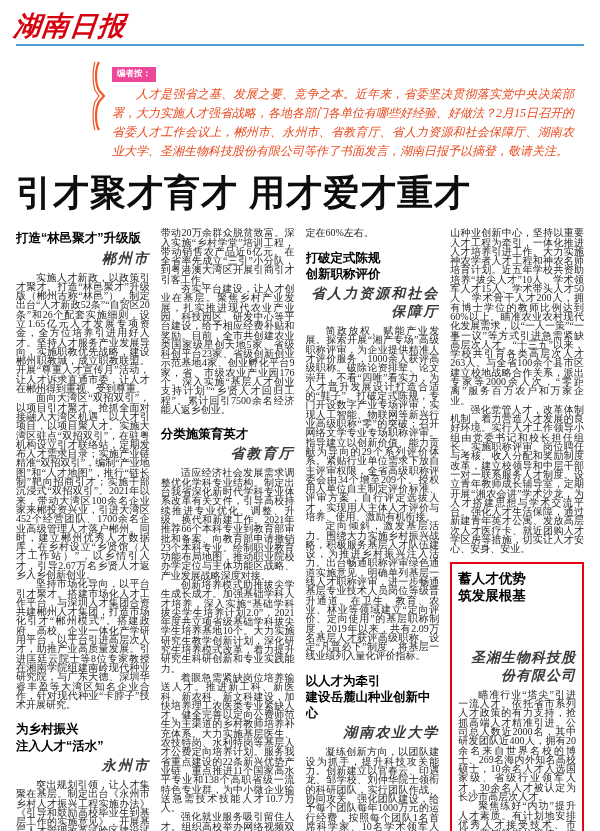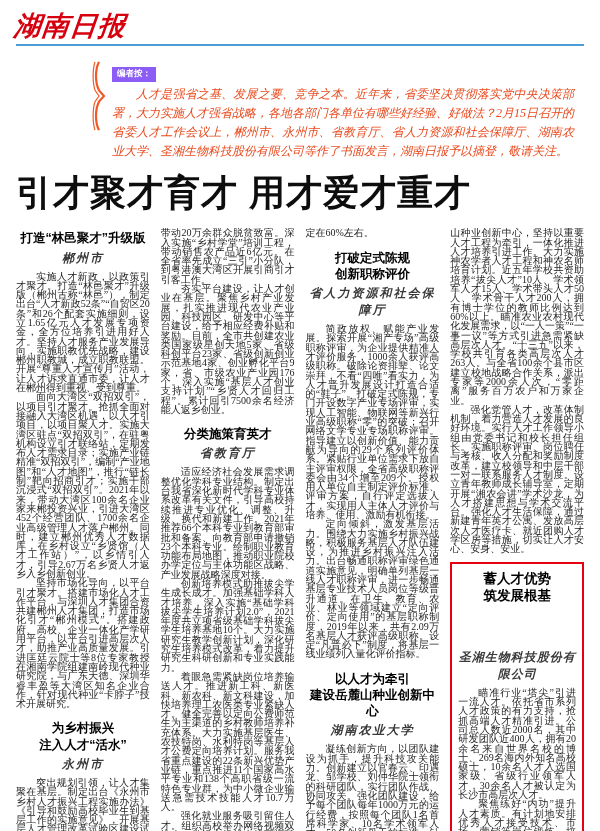--- a/index.html
+++ b/index.html
@@ -29,21 +29,21 @@
   }
   
   .editor-note {
     margin: 4px 10px 4px 76px;
     display: flex; align-items: stretch;
   }
   .bracket { flex: 0 0 14px; margin-right: 6px; height: 72px; }
   .note-content { flex: 1; padding-top: 2px; }
   .note-label {
     display: inline-block;
-    background: #8b5cf6; color: #ffffff;
+    background: #ec4899; color: #ffffff;
     font-family: "Liberation Sans", sans-serif;
     font-weight: bold; font-size: 8.5px;
     padding: 1.5px 5px; margin-bottom: 3px;
   }
   .note-body {
     color: #e8491d; font-size: 12px; line-height: 1.6;
     text-indent: 2em; text-align: justify;
     font-style: italic;
   }
   
@@ -60,27 +60,27 @@
     grid-template-columns: repeat(4, 1fr);
     gap: 11px;
     height: 655px;
     overflow: hidden;
     margin-top: 4px;
   }
   .col { overflow: hidden; }
   .art-title {
     font-family: "Liberation Sans", "DejaVu Sans", sans-serif;
     font-weight: bold; font-size: 12.5px; color: #000;
-    text-align: center; line-height: 1.3;
+    text-align: left; line-height: 1.3;
     white-space: pre-line;
     margin: 12px 0 3px 0;
   }
   .art-title.first { margin-top: 2px; }
   .byline {
-    text-align: center; font-size: 12px; font-style: italic;
+    text-align: right; font-size: 14px; font-style: italic;
     font-weight: bold; letter-spacing: 2px; color: #3a3a3a;
     margin-bottom: 5px;
   }
   .para {
     font-size: 10px; line-height: 9.3px;
     text-align: justify; text-indent: 2em;
     color: #1c1c1c;
   }
   .para.cont { text-indent: 0; }
   

